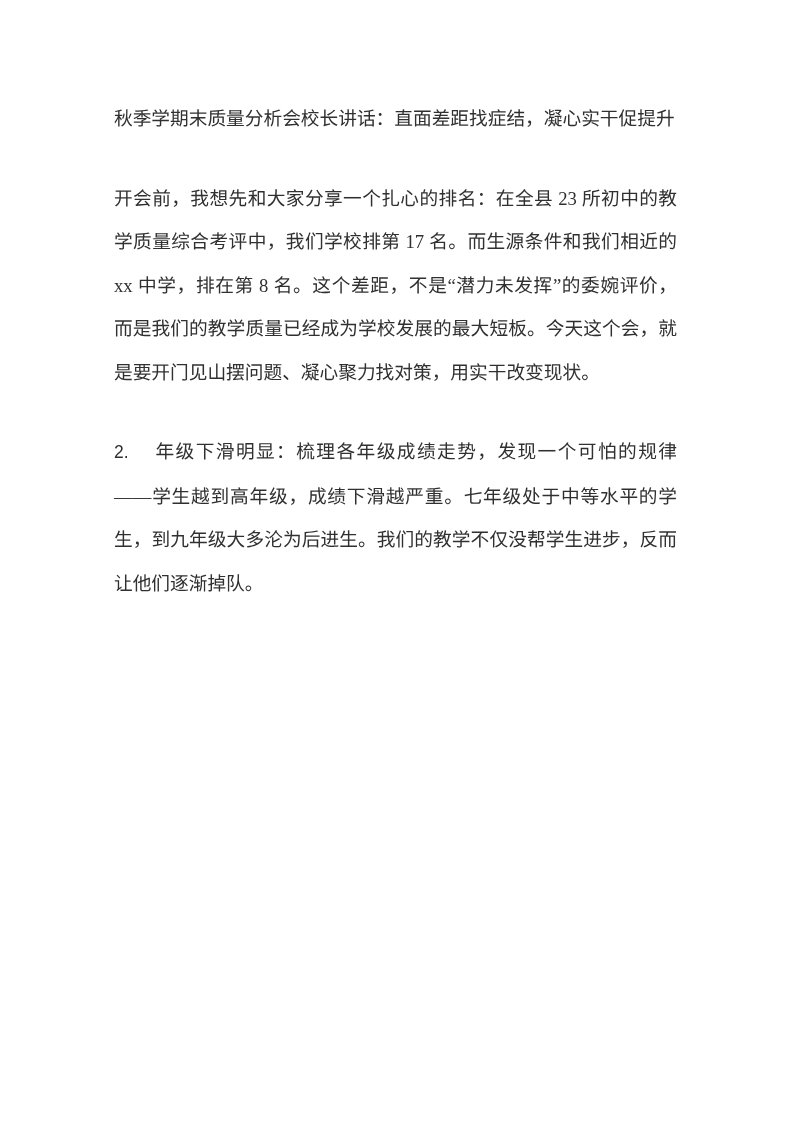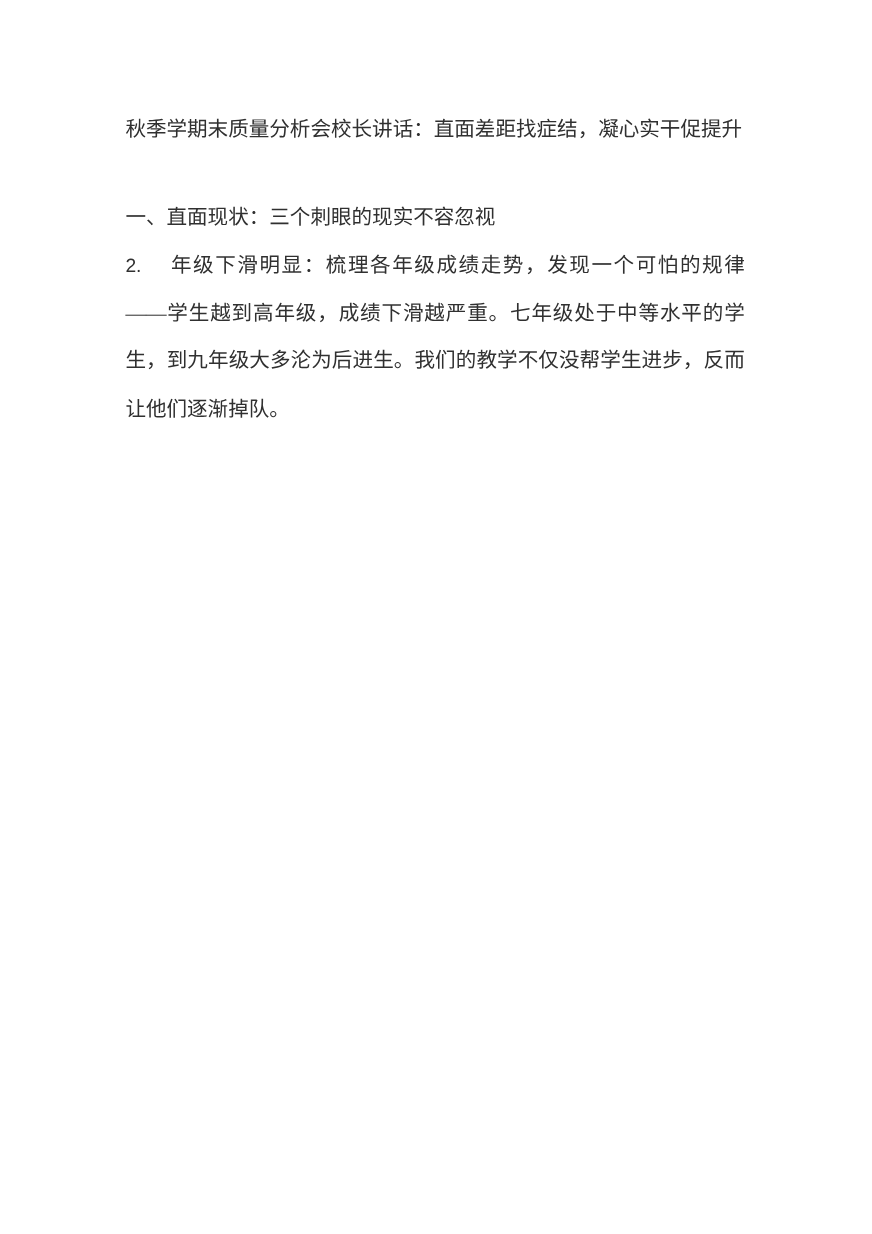--- a/index.html
+++ b/index.html
@@ -40,19 +40,19 @@
 </style>
 </head>
 <body>
 
 <div class="page">
 
   <p class="para title">秋季学期末质量分析会校长讲话：直面差距找症结，凝心实干促提升</p>
 
 
 
+  <p class="para">开会前，我想先和大家分享一个扎心的排名：在全县 23 所初中的教学质量综合考评中，我们学校排第 17 名。而生源条件和我们相近的 xx 中学，排在第 8 名。这个差距，不是“潜力未发挥”的委婉评价，而是我们的教学质量已经成为学校发展的最大短板。今天这个会，就是要开门见山摆问题、凝心聚力找对策，用实干改变现状。</p>
 
-  <p class="para heading">一、直面现状：三个刺眼的现实不容忽视</p>
 
 
   <p class="para item"><span class="item-num">2.</span><span>年级下滑明显：梳理各年级成绩走势，发现一个可怕的规律——学生越到高年级，成绩下滑越严重。七年级处于中等水平的学生，到九年级大多沦为后进生。我们的教学不仅没帮学生进步，反而让他们逐渐掉队。</span></p>
 
 </div>
 
 </body></html>

